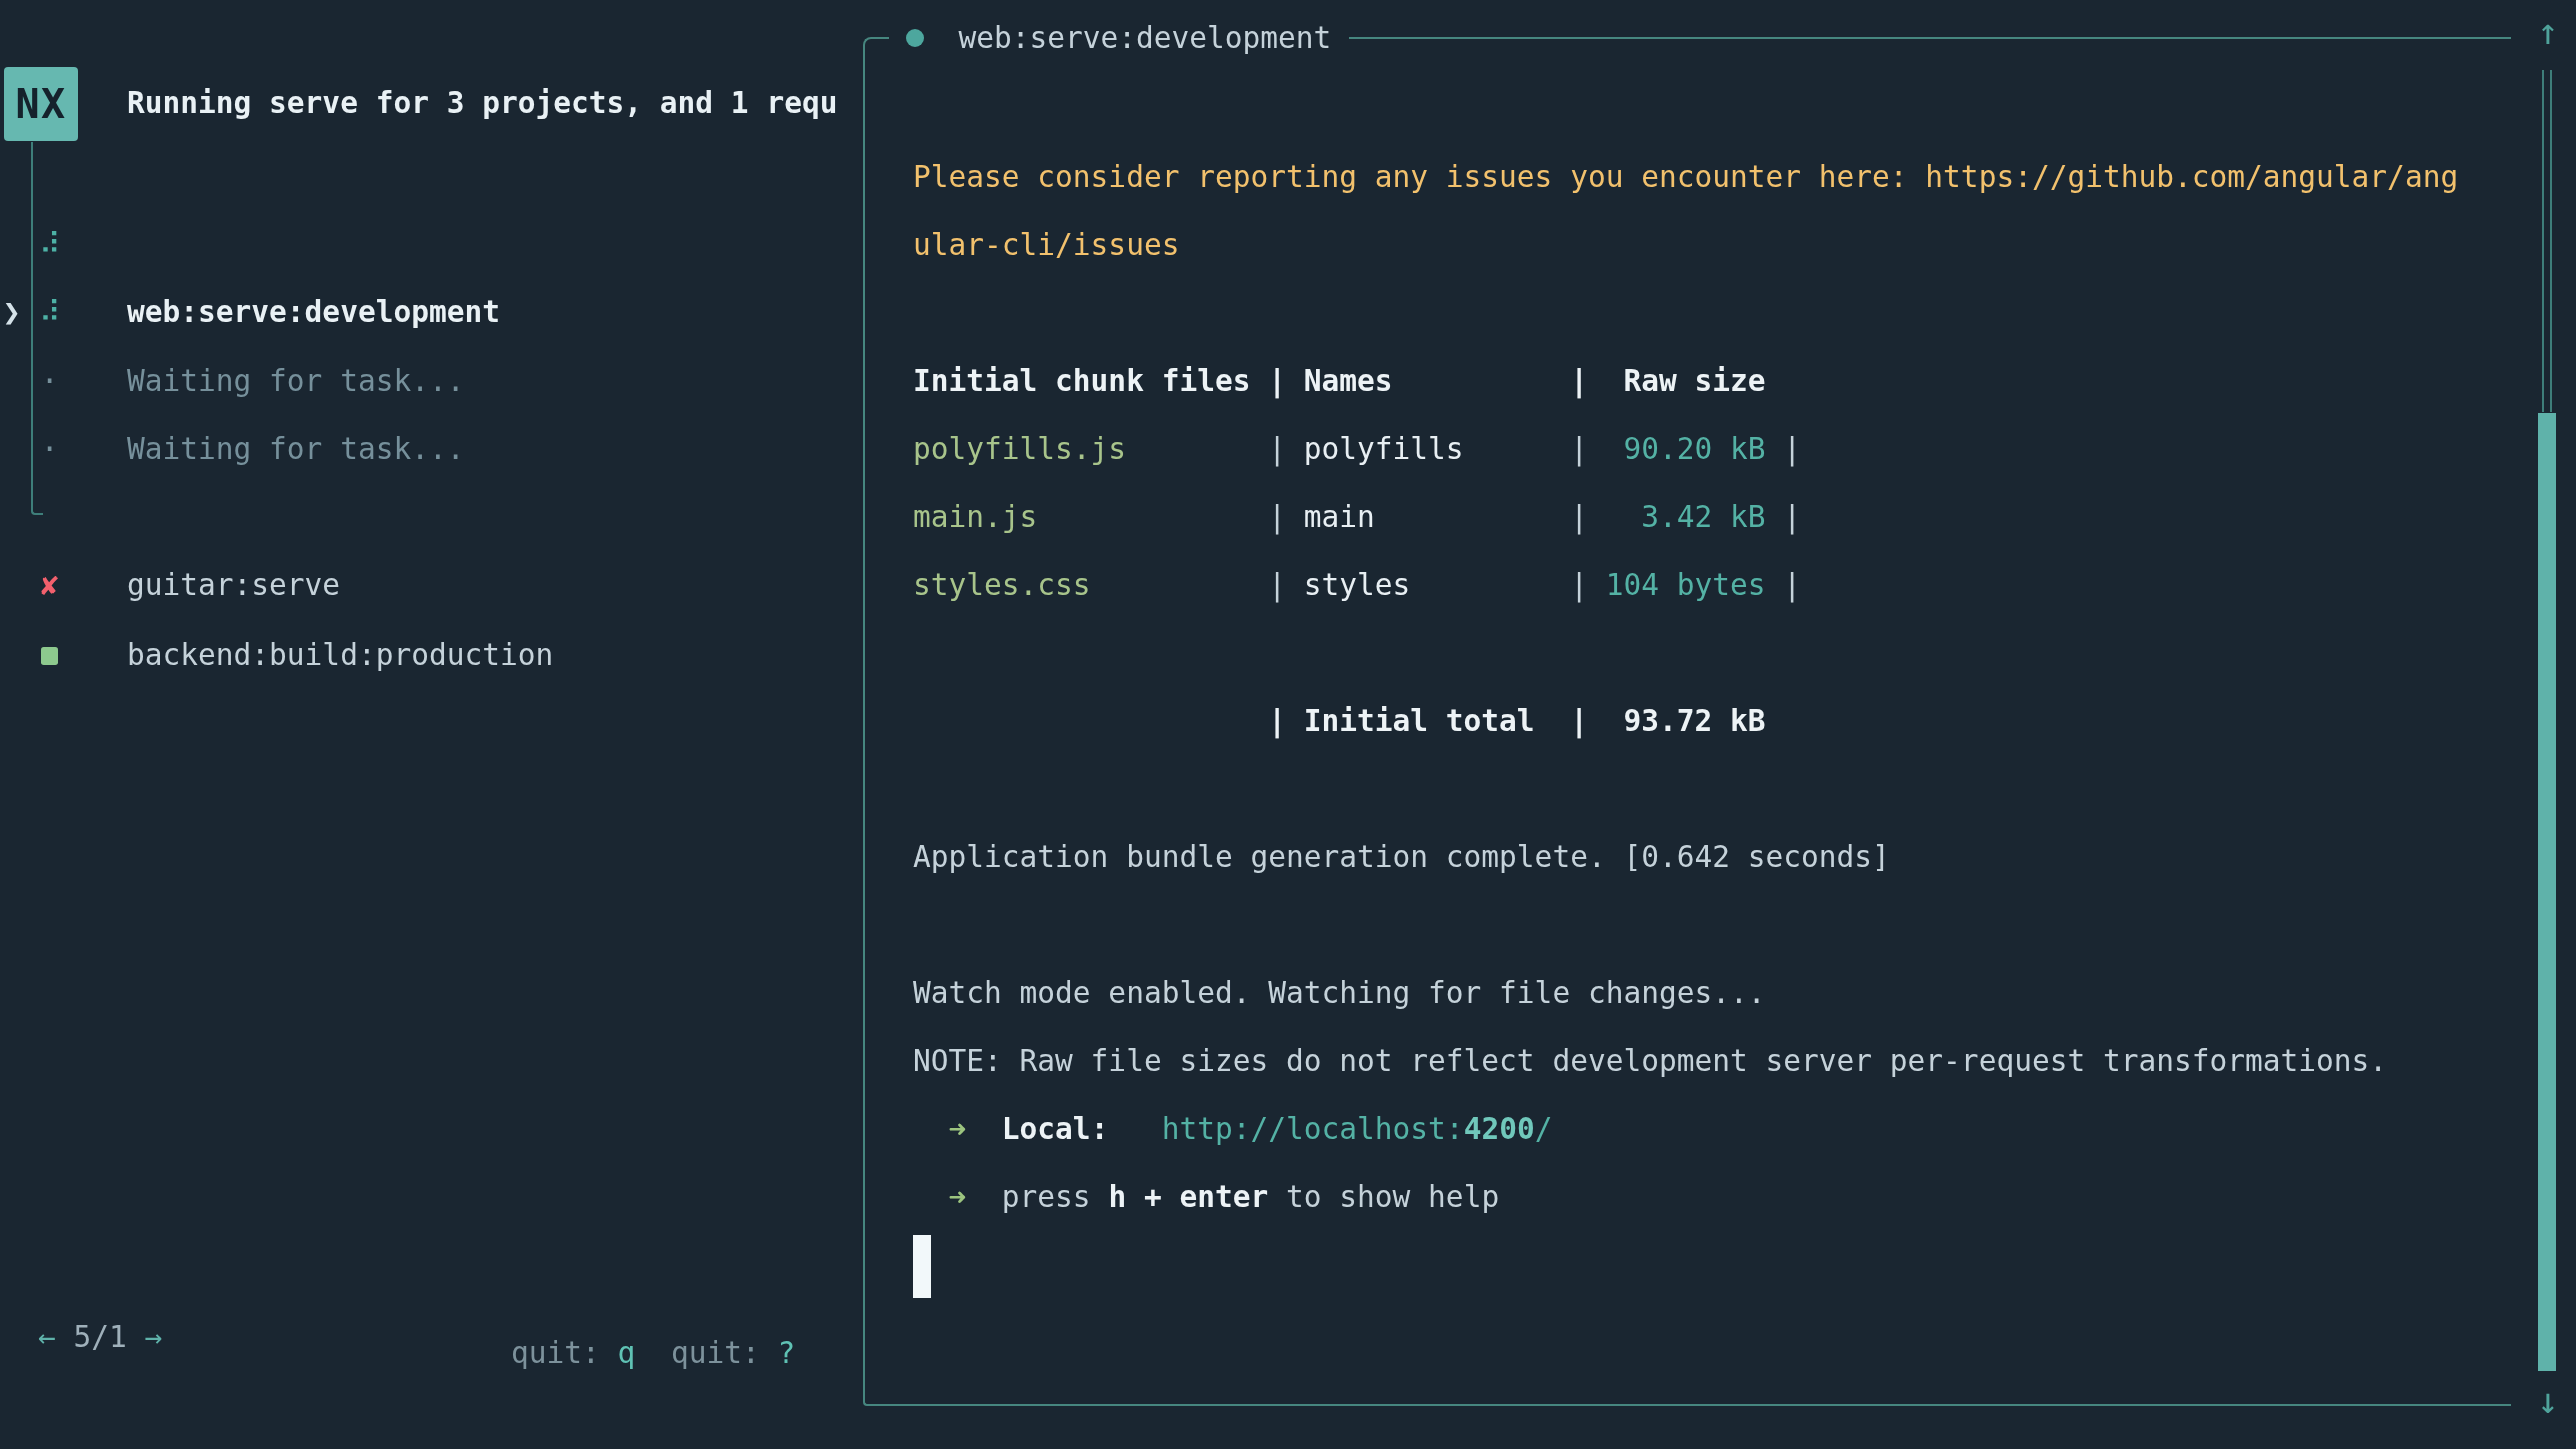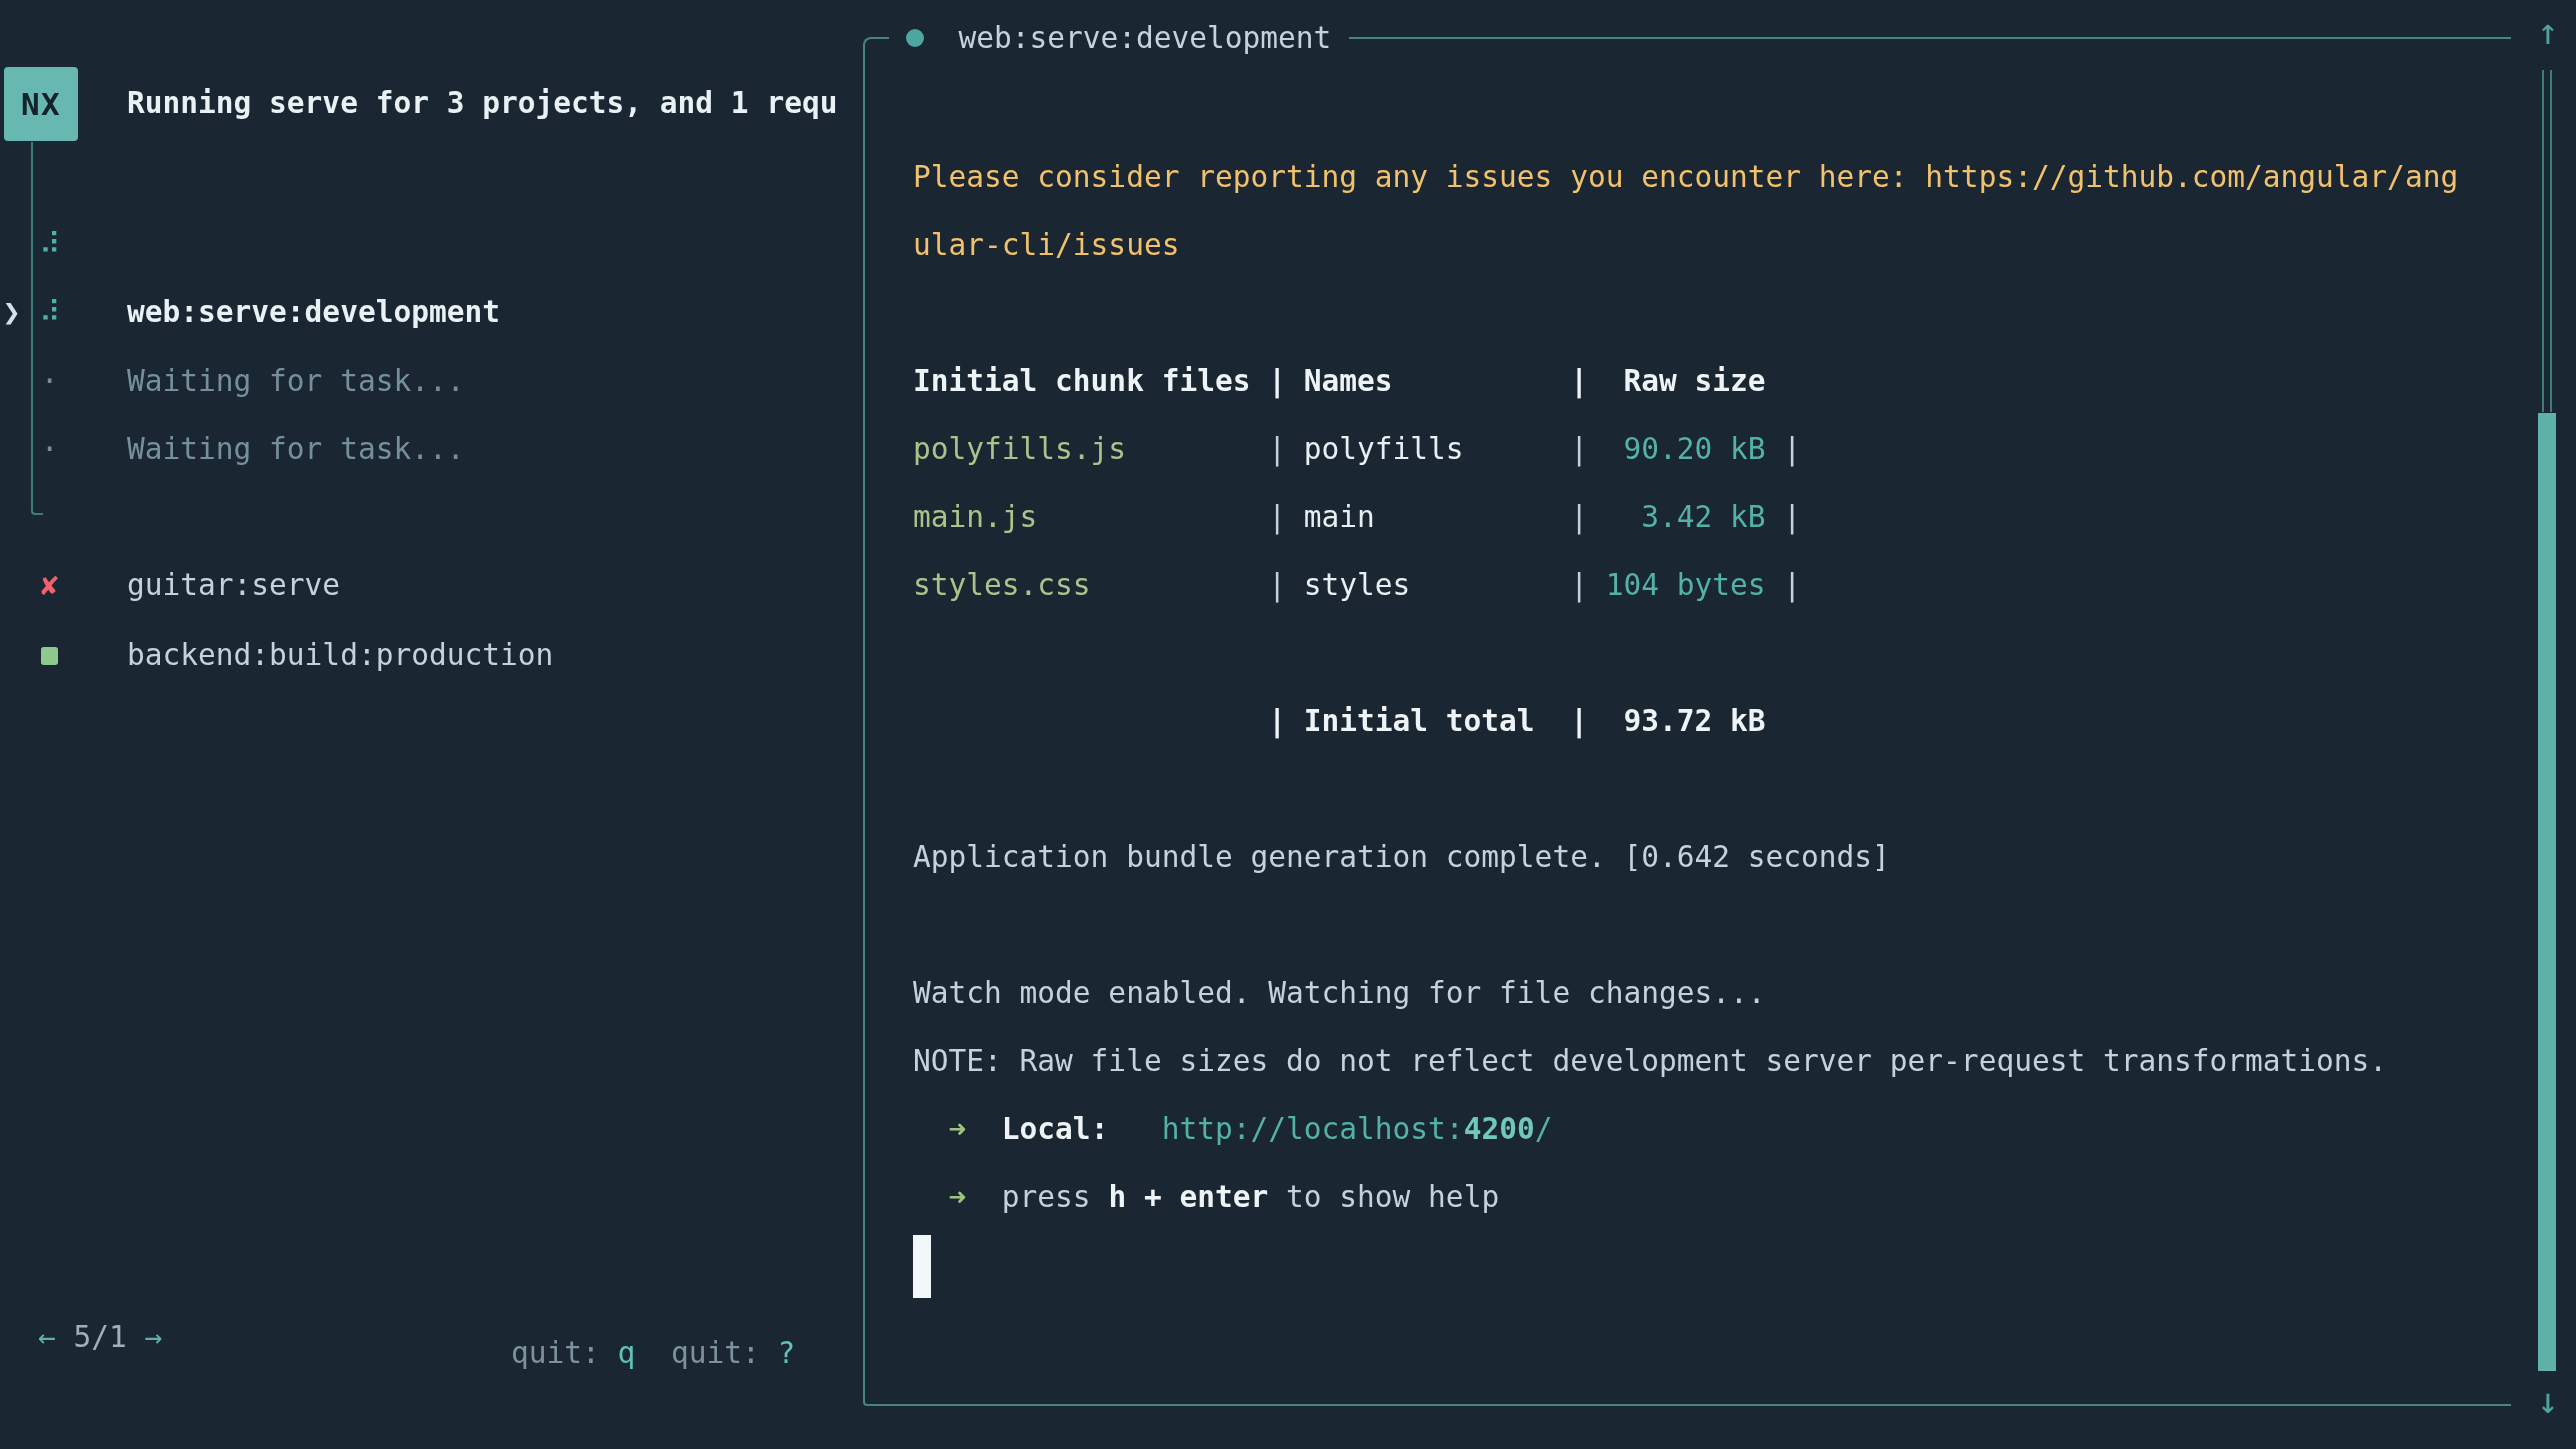--- a/index.html
+++ b/index.html
@@ -15,21 +15,21 @@
     font-family:"DejaVu Sans Mono","Liberation Mono",monospace;
     font-size:29.5px; color:var(--fg);
     position:relative; overflow:hidden;
   }
   
   .left-pane{position:absolute;left:0;top:0;width:859px;height:1449px;overflow:hidden;}
   .nx-badge{
     position:absolute;left:4px;top:67px;width:74px;height:74px;
     background:var(--badge-bg);color:var(--badge-fg);border-radius:4px;
     display:flex;align-items:center;justify-content:center;
-    font-weight:bold;font-size:31px;letter-spacing:1.3px;
+    font-weight:bold;font-size:40px;letter-spacing:1.3px;
   }
   .app-title{
     position:absolute;left:127px;top:70px;height:67px;line-height:67px;
     font-weight:bold;color:var(--white);white-space:nowrap;text-align:right;
   }
   .connector{
     position:absolute;left:31px;top:142px;width:12px;height:373px;
     border-left:2.7px solid #3e7e7a;border-bottom:2.7px solid #3e7e7a;
     border-bottom-left-radius:4px;
   }

